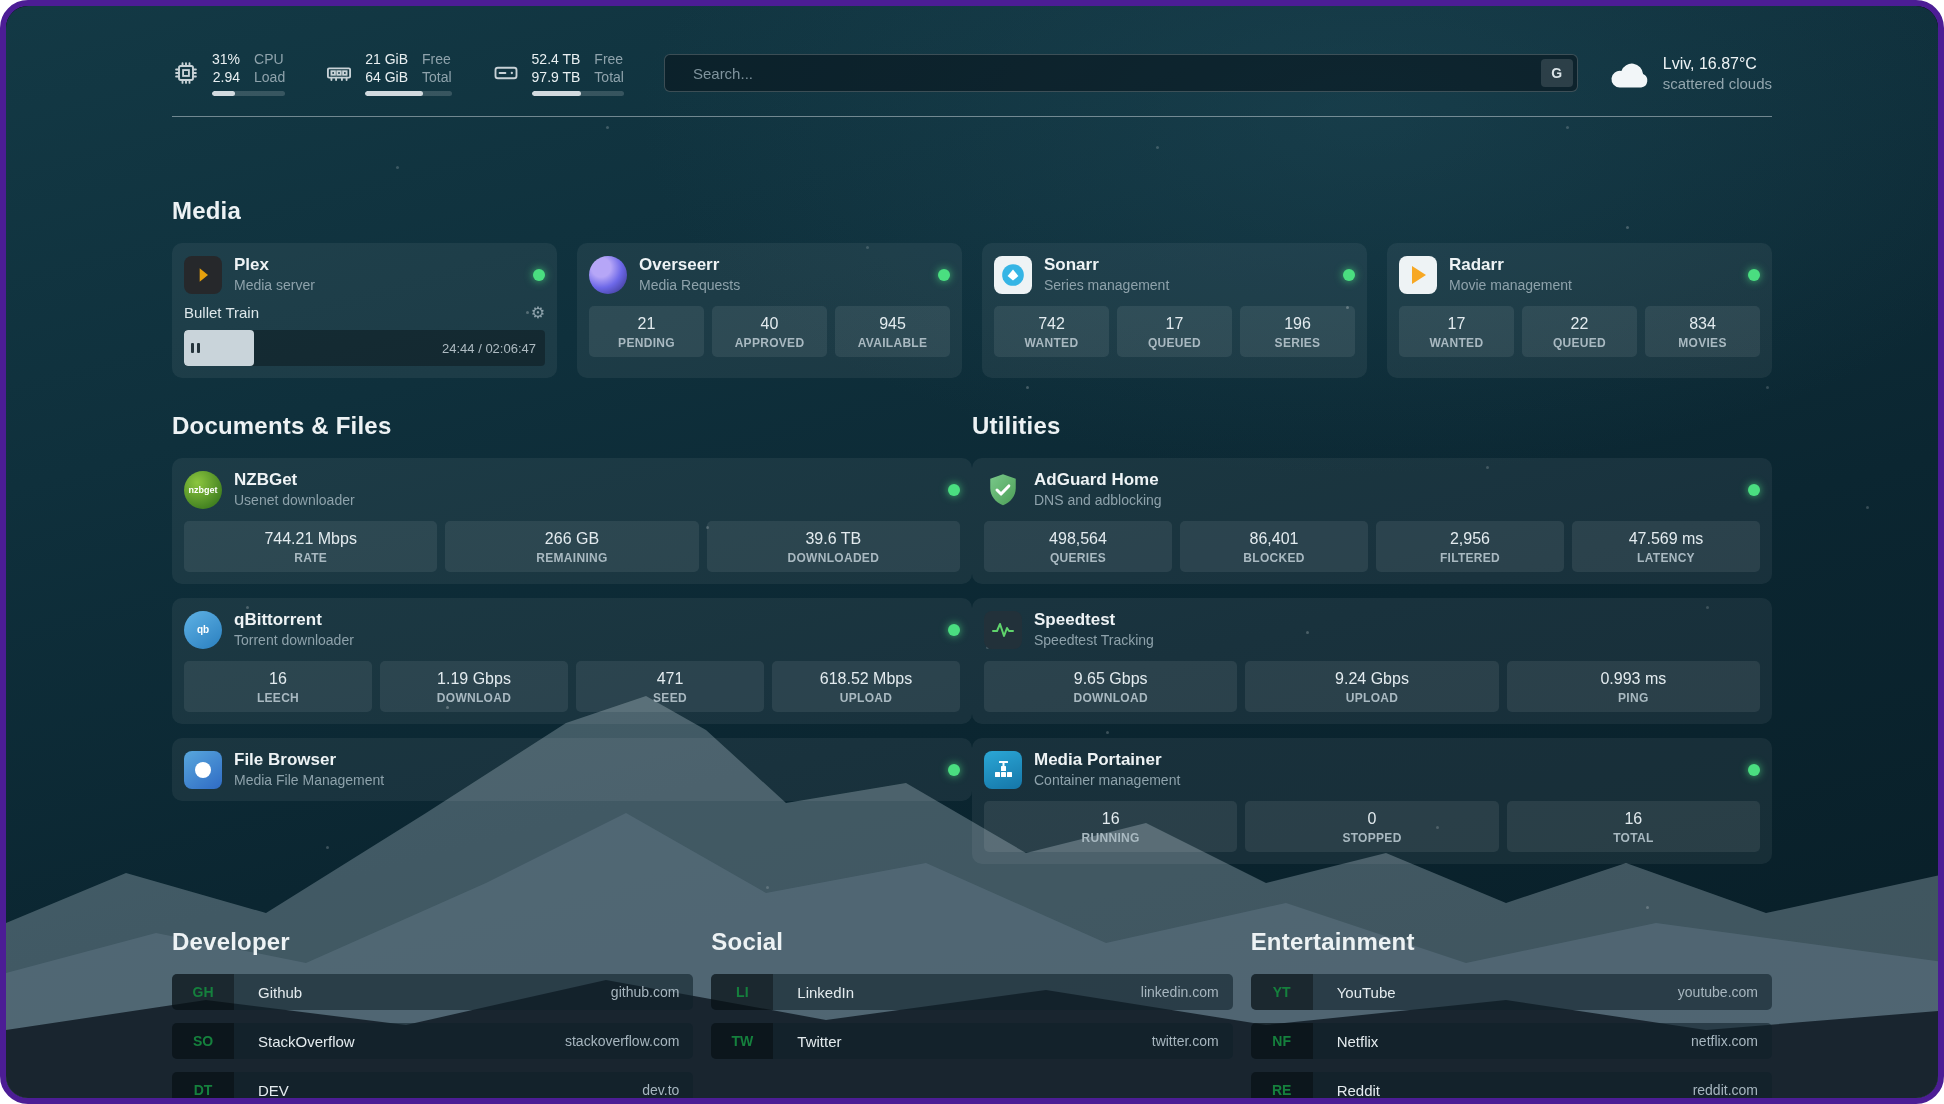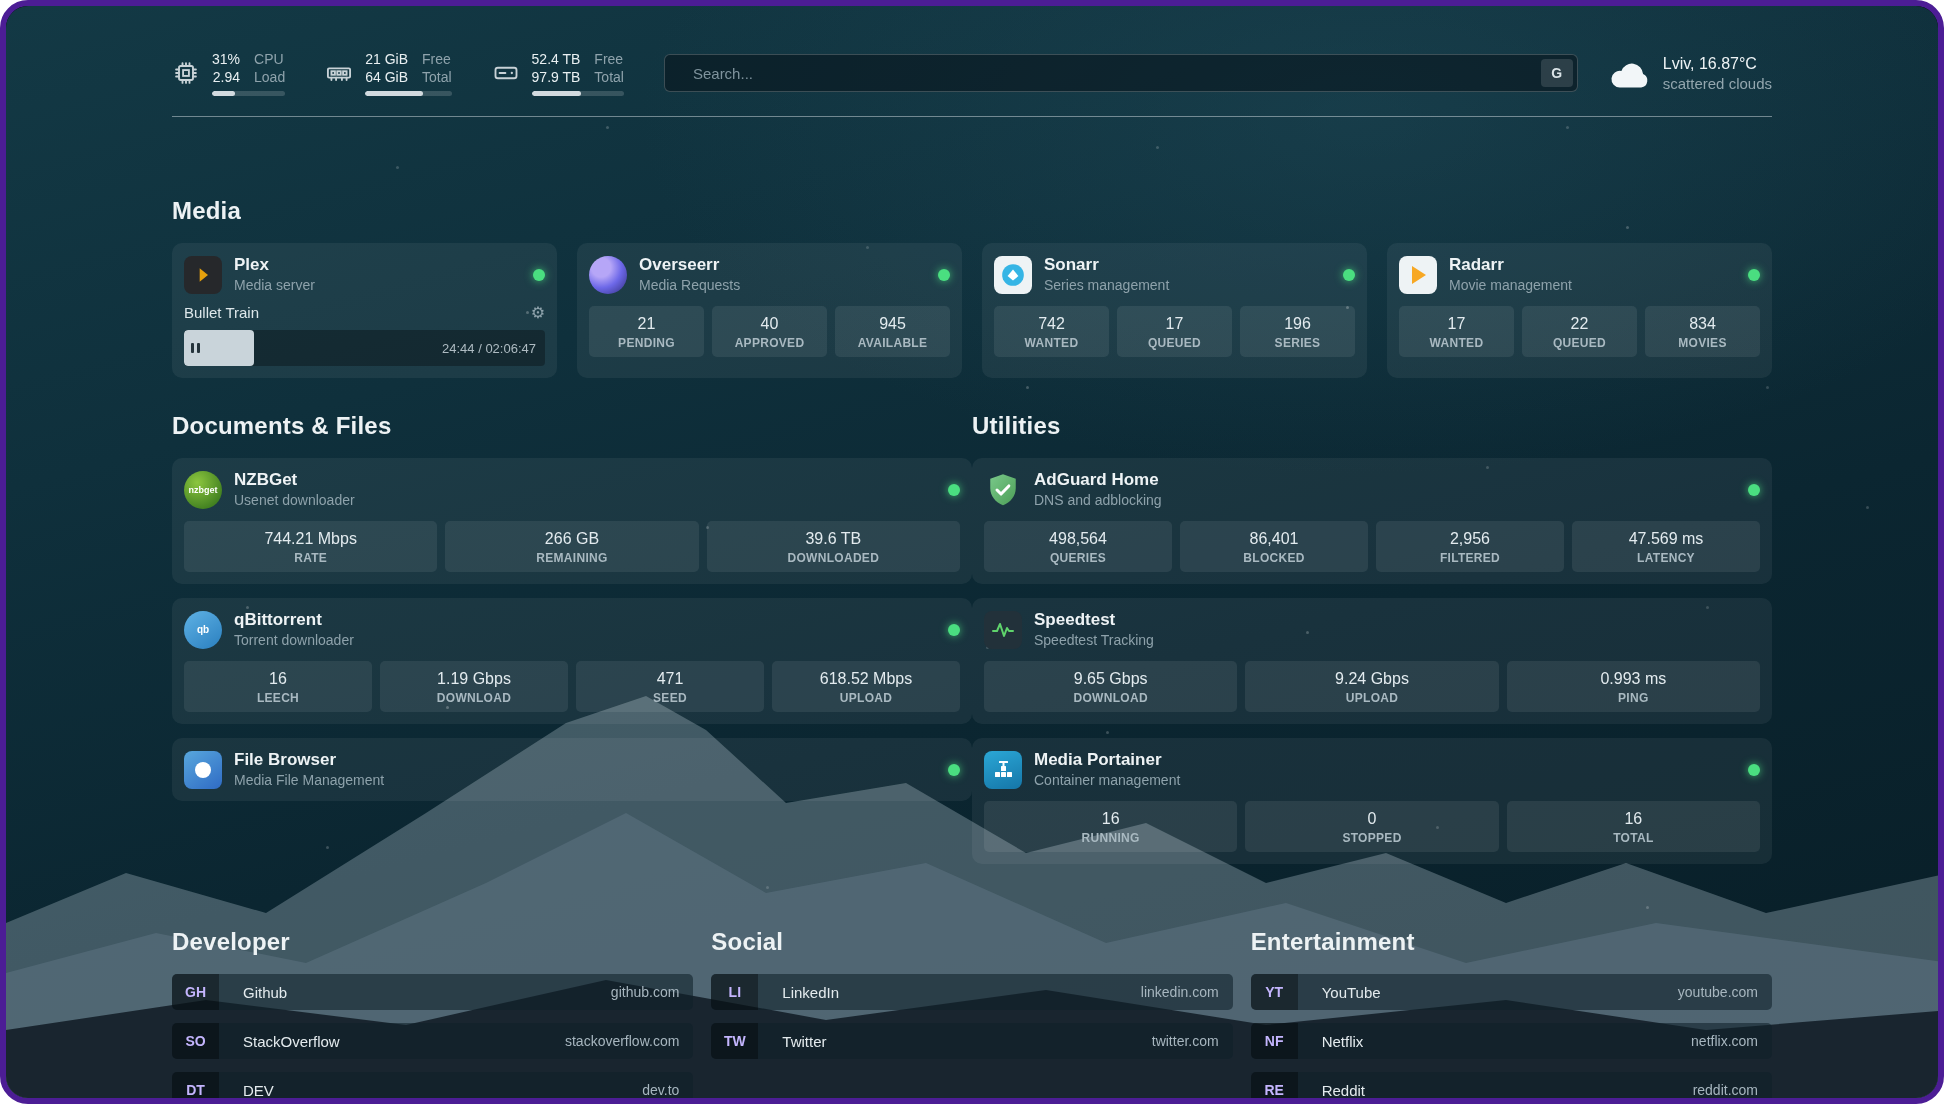--- a/index.html
+++ b/index.html
@@ -129,22 +129,22 @@
   .portainer-icon svg { width:24px; height:24px; }
 
   
   .bookmarks { margin-top:64px; display:grid; grid-template-columns:1fr 1fr 1fr; gap:18px; }
   .bm-list { margin-top:18px; display:flex; flex-direction:column; gap:13px; }
   .bm-row {
     height:36px; display:flex; align-items:center; border-radius:5px; overflow:hidden;
     background:rgba(16,33,42,.58); cursor:pointer;
   }
   .bm-abbr {
-    width:47px; height:100%; display:flex; align-items:center; justify-content:center;
-    background:rgba(0,0,0,.34); color:#c4b5fd; font-size:14px; font-weight:600;
+    width:62px; height:100%; display:flex; align-items:center; justify-content:center;
+    background:rgba(0,0,0,.34); color:#15803d; font-size:14px; font-weight:600;
   }
   .bm-name { margin-left:24px; font-size:15px; color:#e4ebee; }
   .bm-url { margin-left:auto; margin-right:14px; font-size:14px; color:#a7b6bf; }
 </style>
 </head>
 <body>
 
 <div class="window">
   <div class="bg"></div>
   <svg class="mountains" viewBox="0 0 1944 440" preserveAspectRatio="none">

